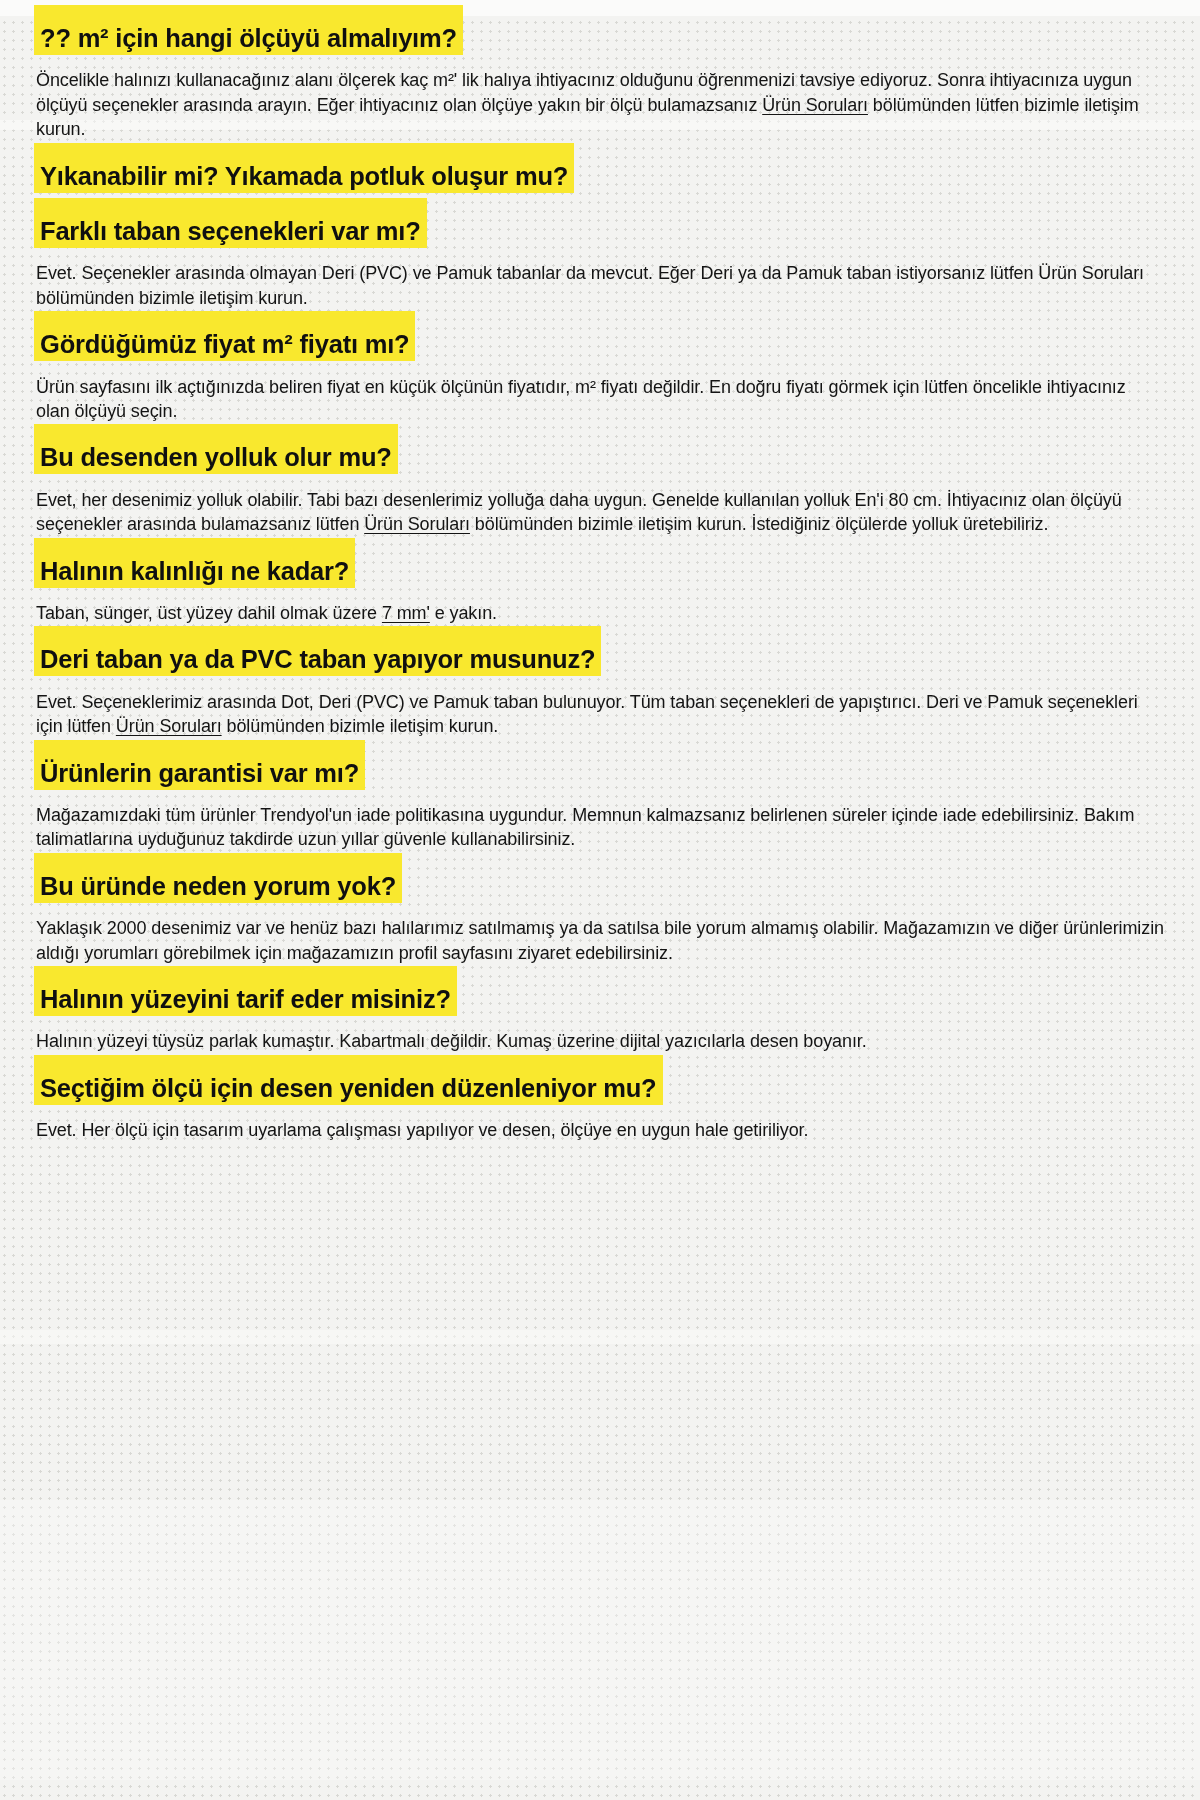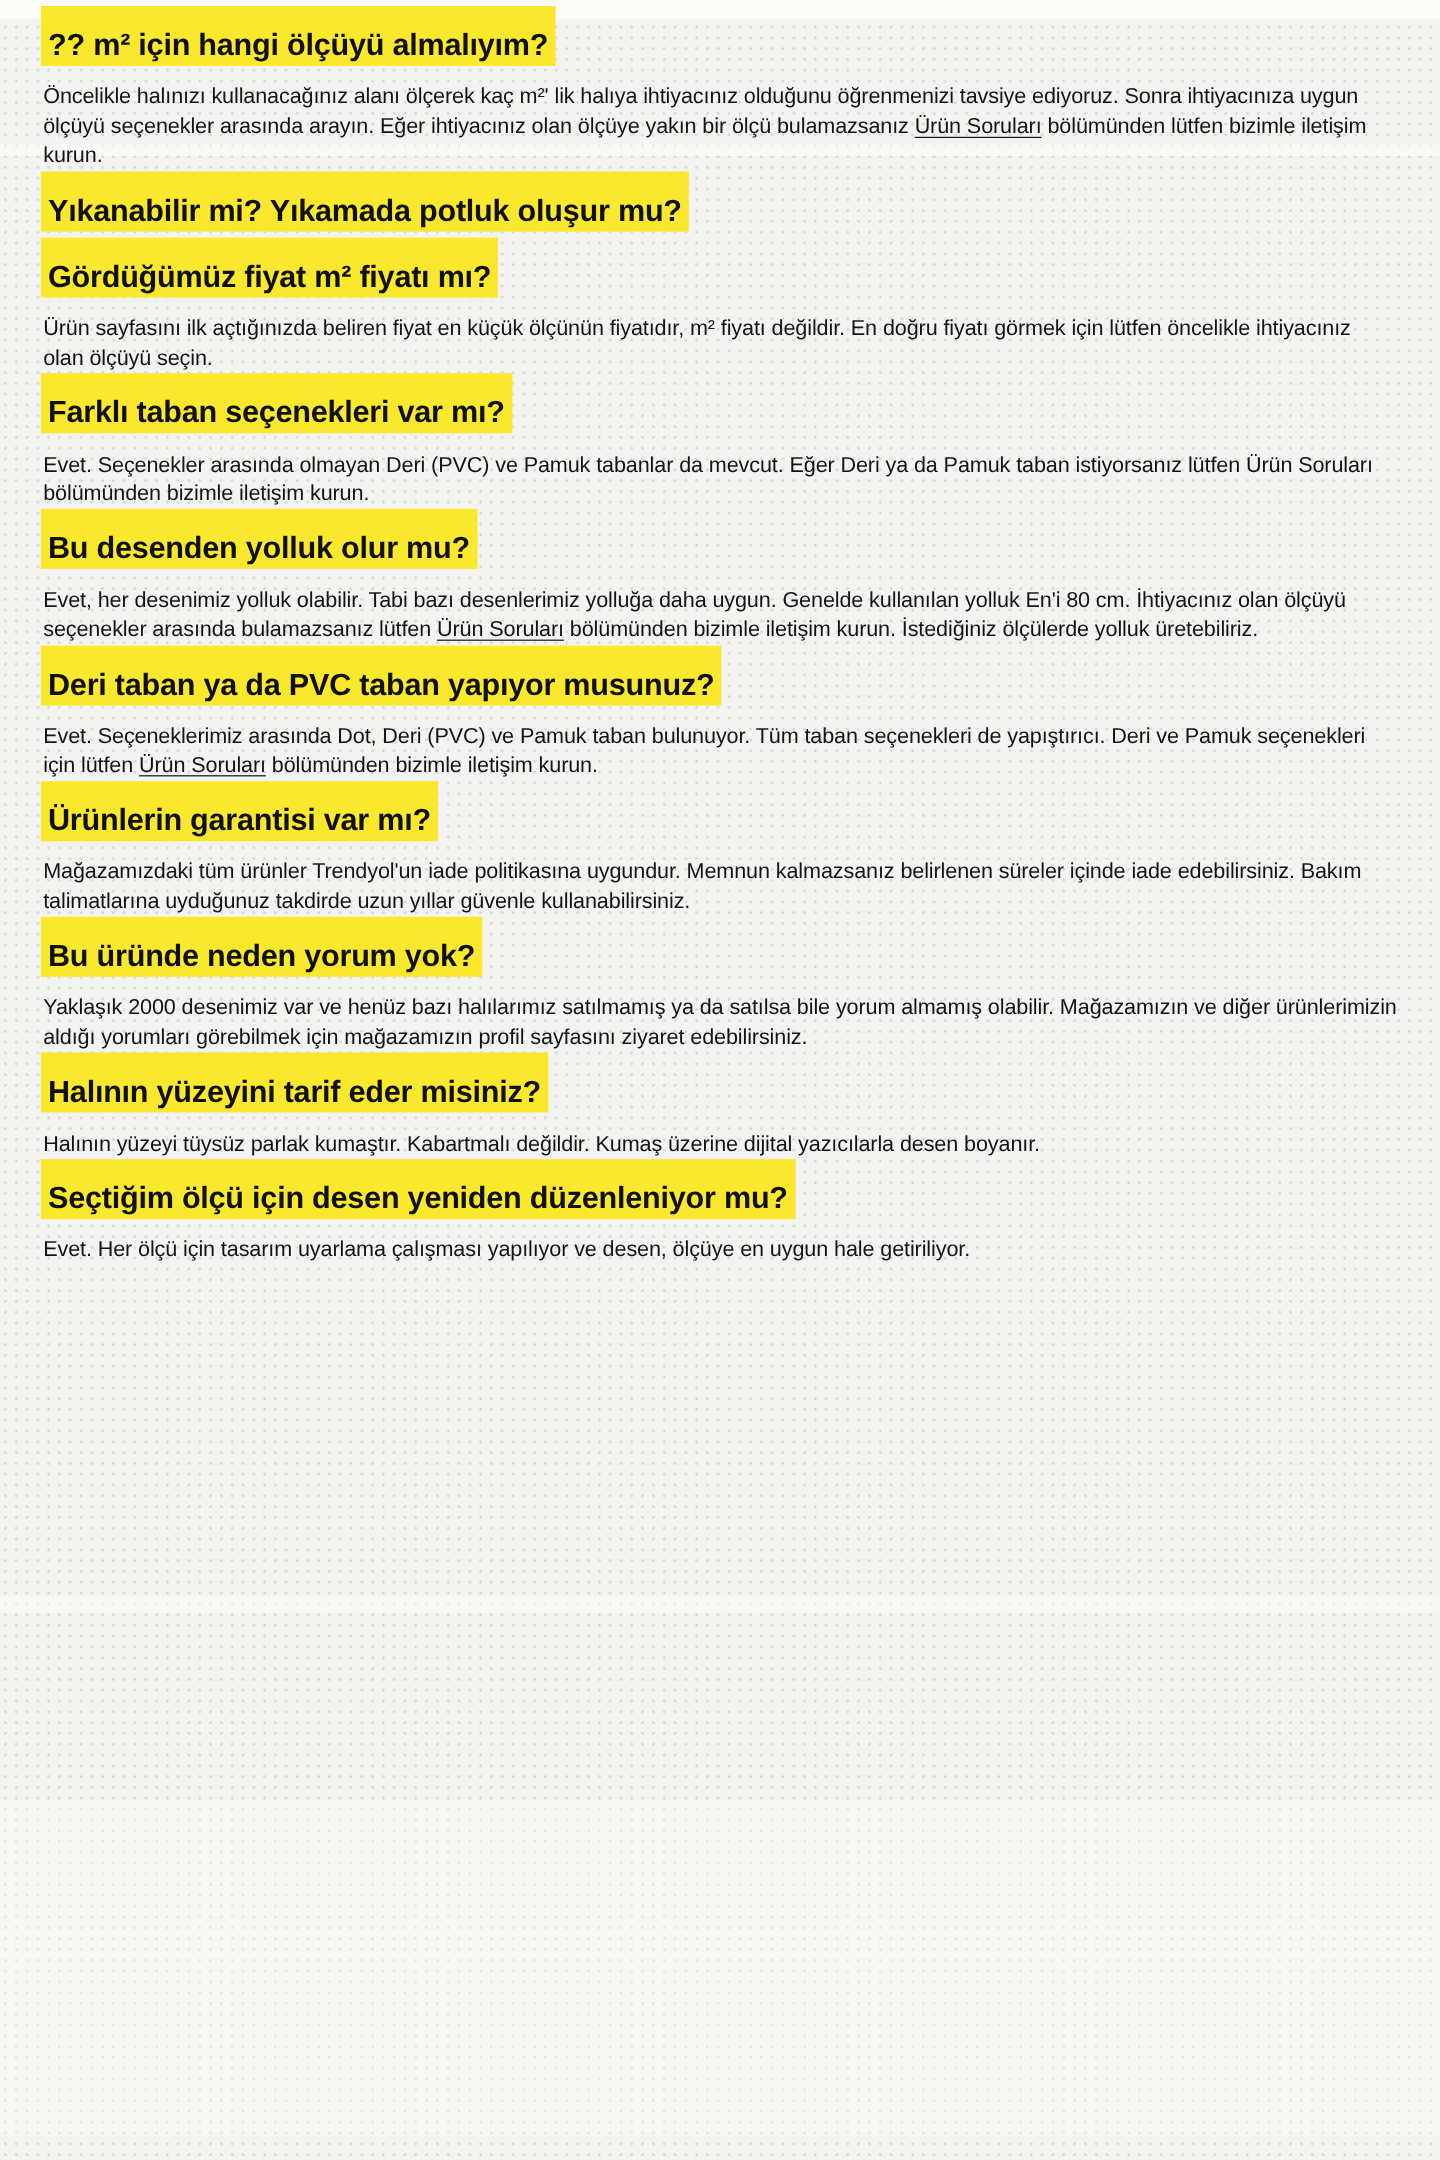--- a/index.html
+++ b/index.html
@@ -95,30 +95,34 @@
 <div class="page">
   <div id="faq-list">
       <div class="faq-item">
         <div class="q-wrap"><span class="question">?? m² için hangi ölçüyü almalıyım?</span></div>
         <p class="answer"><span>Öncelikle halınızı kullanacağınız alanı ölçerek kaç m²' lik halıya ihtiyacınız olduğunu öğrenmenizi tavsiye ediyoruz. Sonra ihtiyacınıza uygun ölçüyü seçenekler arasında arayın. Eğer ihtiyacınız olan ölçüye yakın bir ölçü bulamazsanız </span><span class="u">Ürün Soruları</span><span> bölümünden lütfen bizimle iletişim kurun.</span></p>
       </div>
       <div class="faq-item">
         <div class="q-wrap"><span class="question">Yıkanabilir mi? Yıkamada potluk oluşur mu?</span></div>
       </div>
       <div class="faq-item">
+        <div class="q-wrap"><span class="question">Farklı taban seçenekleri var mı?</span></div>
+        <p class="answer"><span>Evet. Seçenekler arasında olmayan Deri (PVC) ve Pamuk tabanlar da mevcut. Eğer Deri ya da Pamuk taban istiyorsanız lütfen Ürün Soruları bölümünden bizimle iletişim kurun.</span></p>
+      </div>
+      <div class="faq-item">
         <div class="q-wrap"><span class="question">Gördüğümüz fiyat m² fiyatı mı?</span></div>
         <p class="answer"><span>Ürün sayfasını ilk açtığınızda beliren fiyat en küçük ölçünün fiyatıdır, m² fiyatı değildir. En doğru fiyatı görmek için lütfen öncelikle ihtiyacınız olan ölçüyü seçin.</span></p>
       </div>
       <div class="faq-item">
-        <div class="q-wrap"><span class="question">Farklı taban seçenekleri var mı?</span></div>
-        <p class="answer"><span>Evet. Seçenekler arasında olmayan Deri (PVC) ve Pamuk tabanlar da mevcut. Eğer Deri ya da Pamuk taban istiyorsanız lütfen Ürün Soruları bölümünden bizimle iletişim kurun.</span></p>
+        <div class="q-wrap"><span class="question">Bu desenden yolluk olur mu?</span></div>
+        <p class="answer"><span>Evet, her desenimiz yolluk olabilir. Tabi bazı desenlerimiz yolluğa daha uygun. Genelde kullanılan yolluk En'i 80 cm. İhtiyacınız olan ölçüyü seçenekler arasında bulamazsanız lütfen </span><span class="u">Ürün Soruları</span><span> bölümünden bizimle iletişim kurun. İstediğiniz ölçülerde yolluk üretebiliriz.</span></p>
       </div>
       <div class="faq-item">
-        <div class="q-wrap"><span class="question">Bu desenden yolluk olur mu?</span></div>
-        <p class="answer"><span>Evet, her desenimiz yolluk olabilir. Tabi bazı desenlerimiz yolluğa daha uygun. Genelde kullanılan yolluk En'i 80 cm. İhtiyacınız olan ölçüyü seçenekler arasında bulamazsanız lütfen </span><span class="u">Ürün Soruları</span><span> bölümünden bizimle iletişim kurun. İstediğiniz ölçülerde yolluk üretebiliriz.</span></p>
+        <div class="q-wrap"><span class="question">Halının kalınlığı ne kadar?</span></div>
+        <p class="answer"><span>Taban, sünger, üst yüzey dahil olmak üzere </span><span class="u">7 mm'</span><span> e yakın.</span></p>
       </div>
       <div class="faq-item">
         <div class="q-wrap"><span class="question">Deri taban ya da PVC taban yapıyor musunuz?</span></div>
         <p class="answer"><span>Evet. Seçeneklerimiz arasında Dot, Deri (PVC) ve Pamuk taban bulunuyor. Tüm taban seçenekleri de yapıştırıcı. Deri ve Pamuk seçenekleri için lütfen </span><span class="u">Ürün Soruları</span><span> bölümünden bizimle iletişim kurun.</span></p>
       </div>
       <div class="faq-item">
         <div class="q-wrap"><span class="question">Ürünlerin garantisi var mı?</span></div>
         <p class="answer"><span>Mağazamızdaki tüm ürünler Trendyol'un iade politikasına uygundur. Memnun kalmazsanız belirlenen süreler içinde iade edebilirsiniz. Bakım talimatlarına uyduğunuz takdirde uzun yıllar güvenle kullanabilirsiniz.</span></p>
       </div>
       <div class="faq-item">

